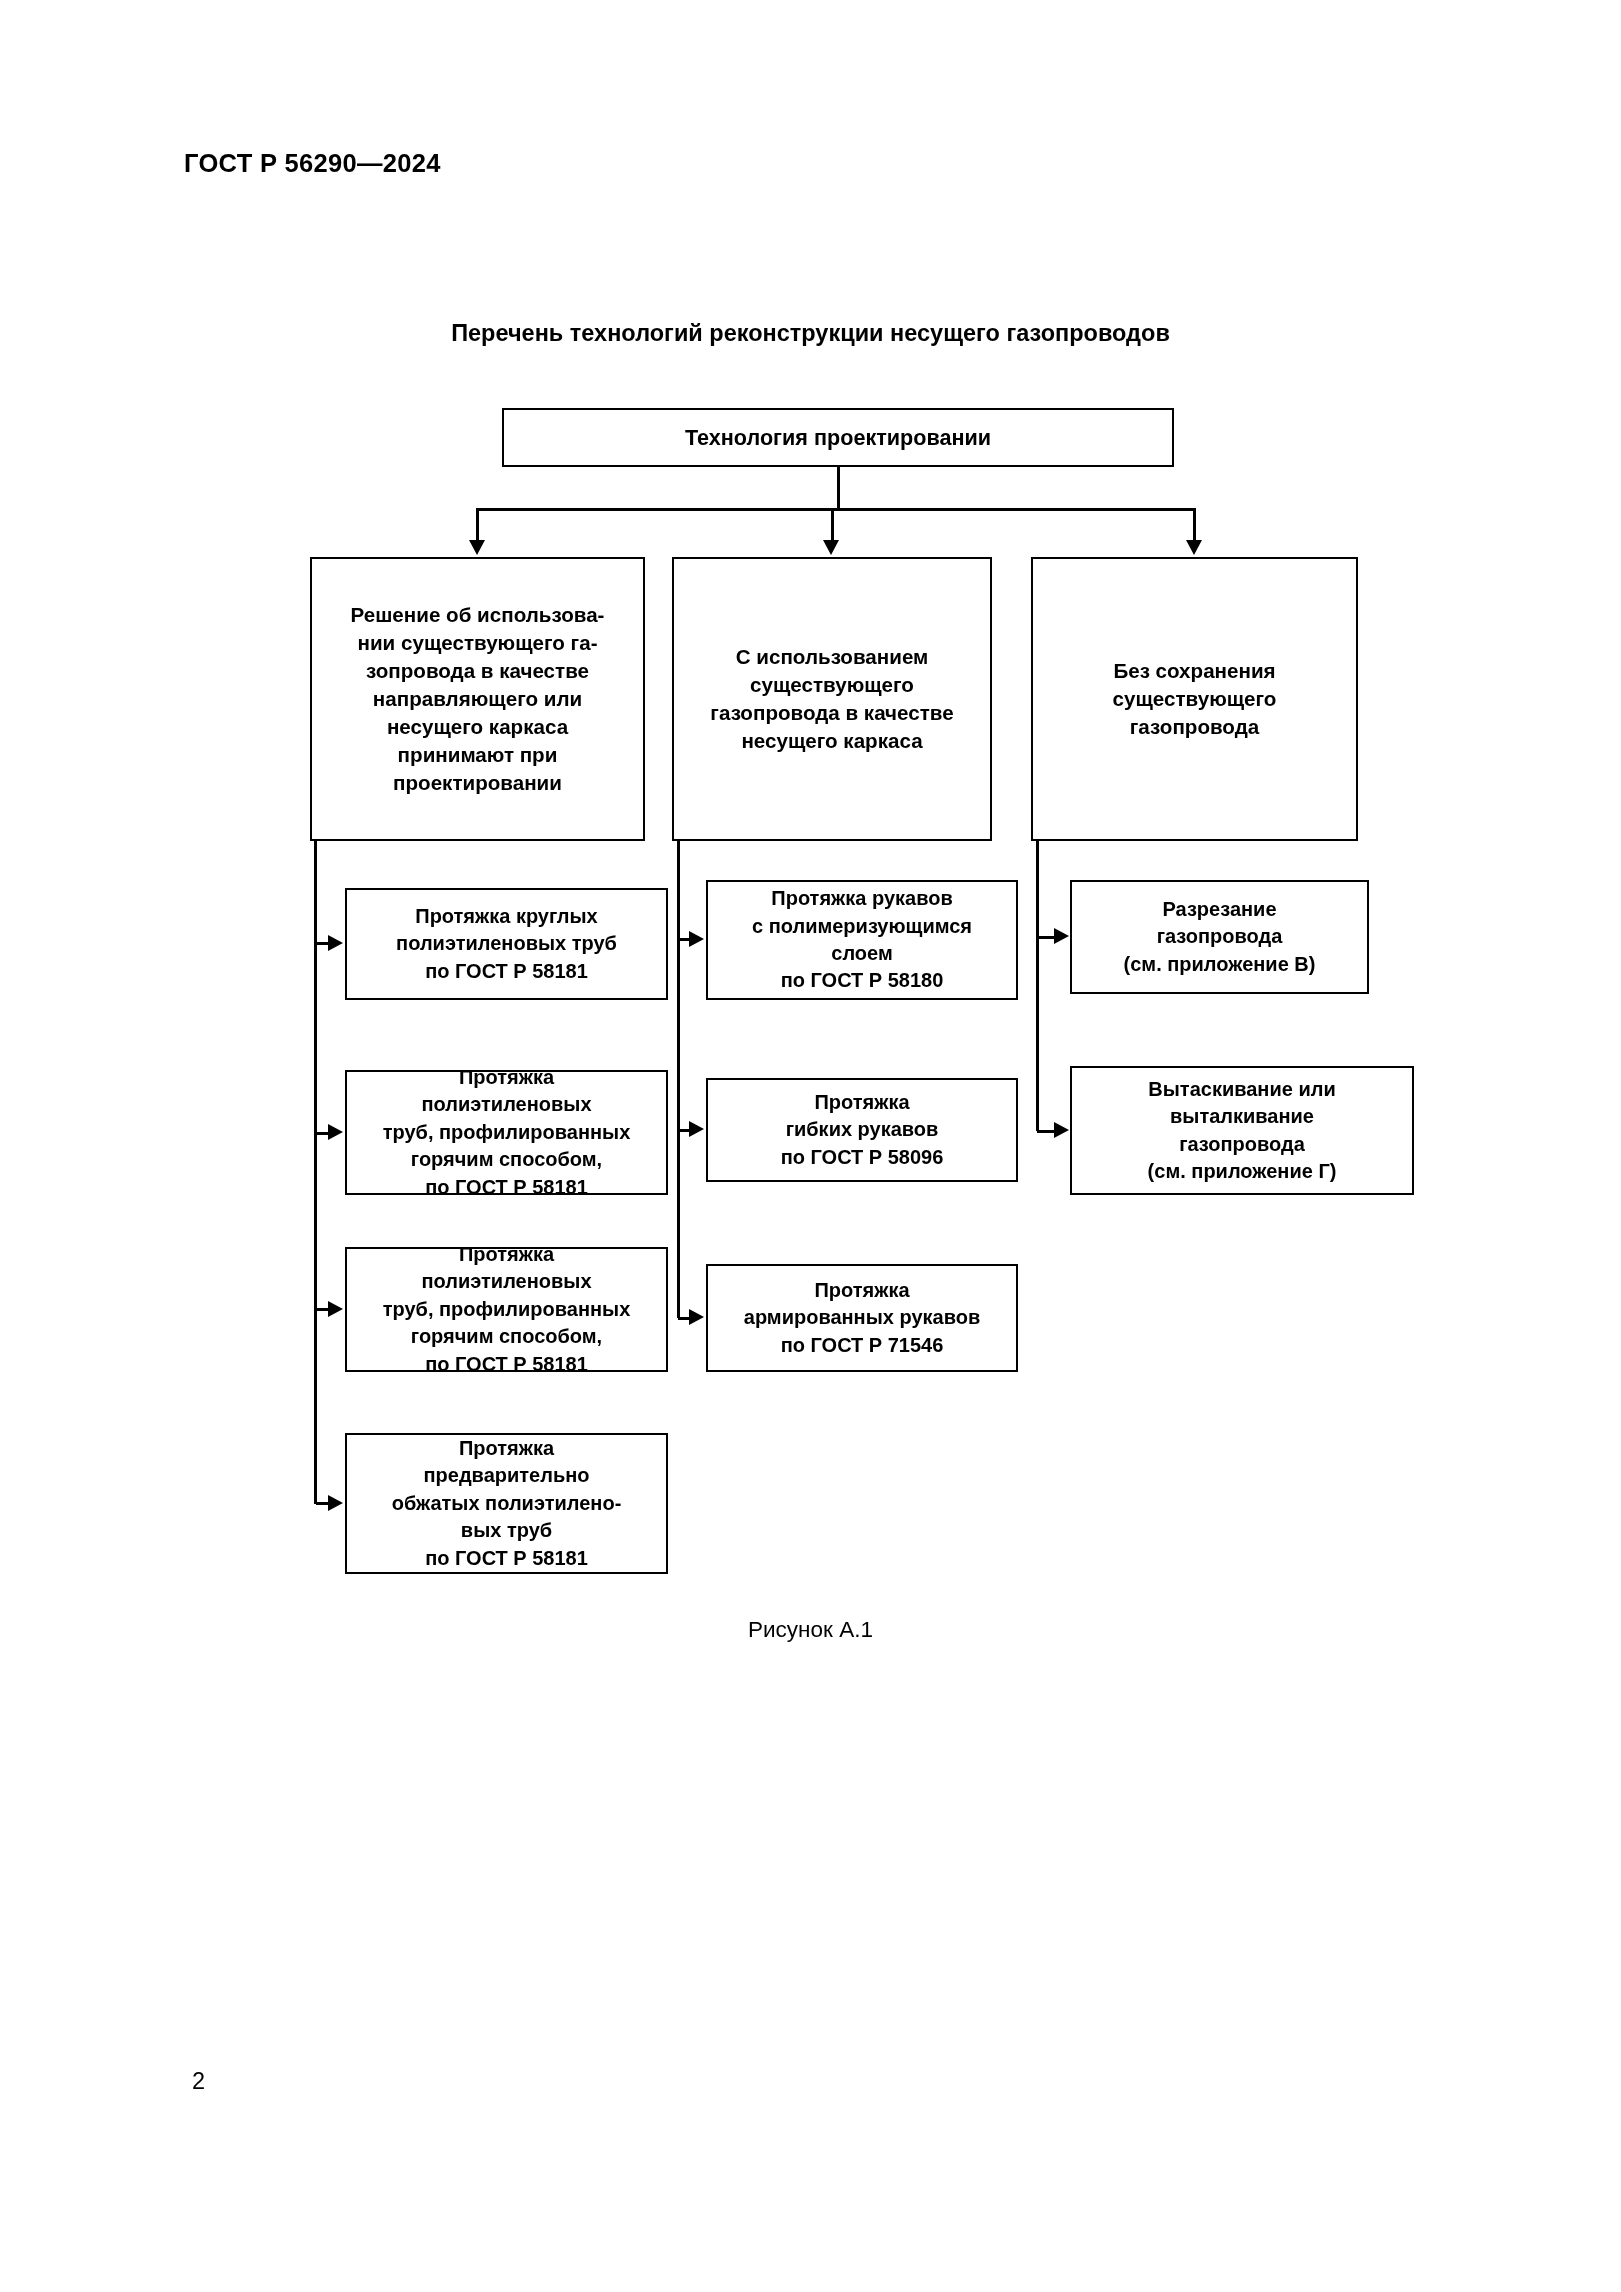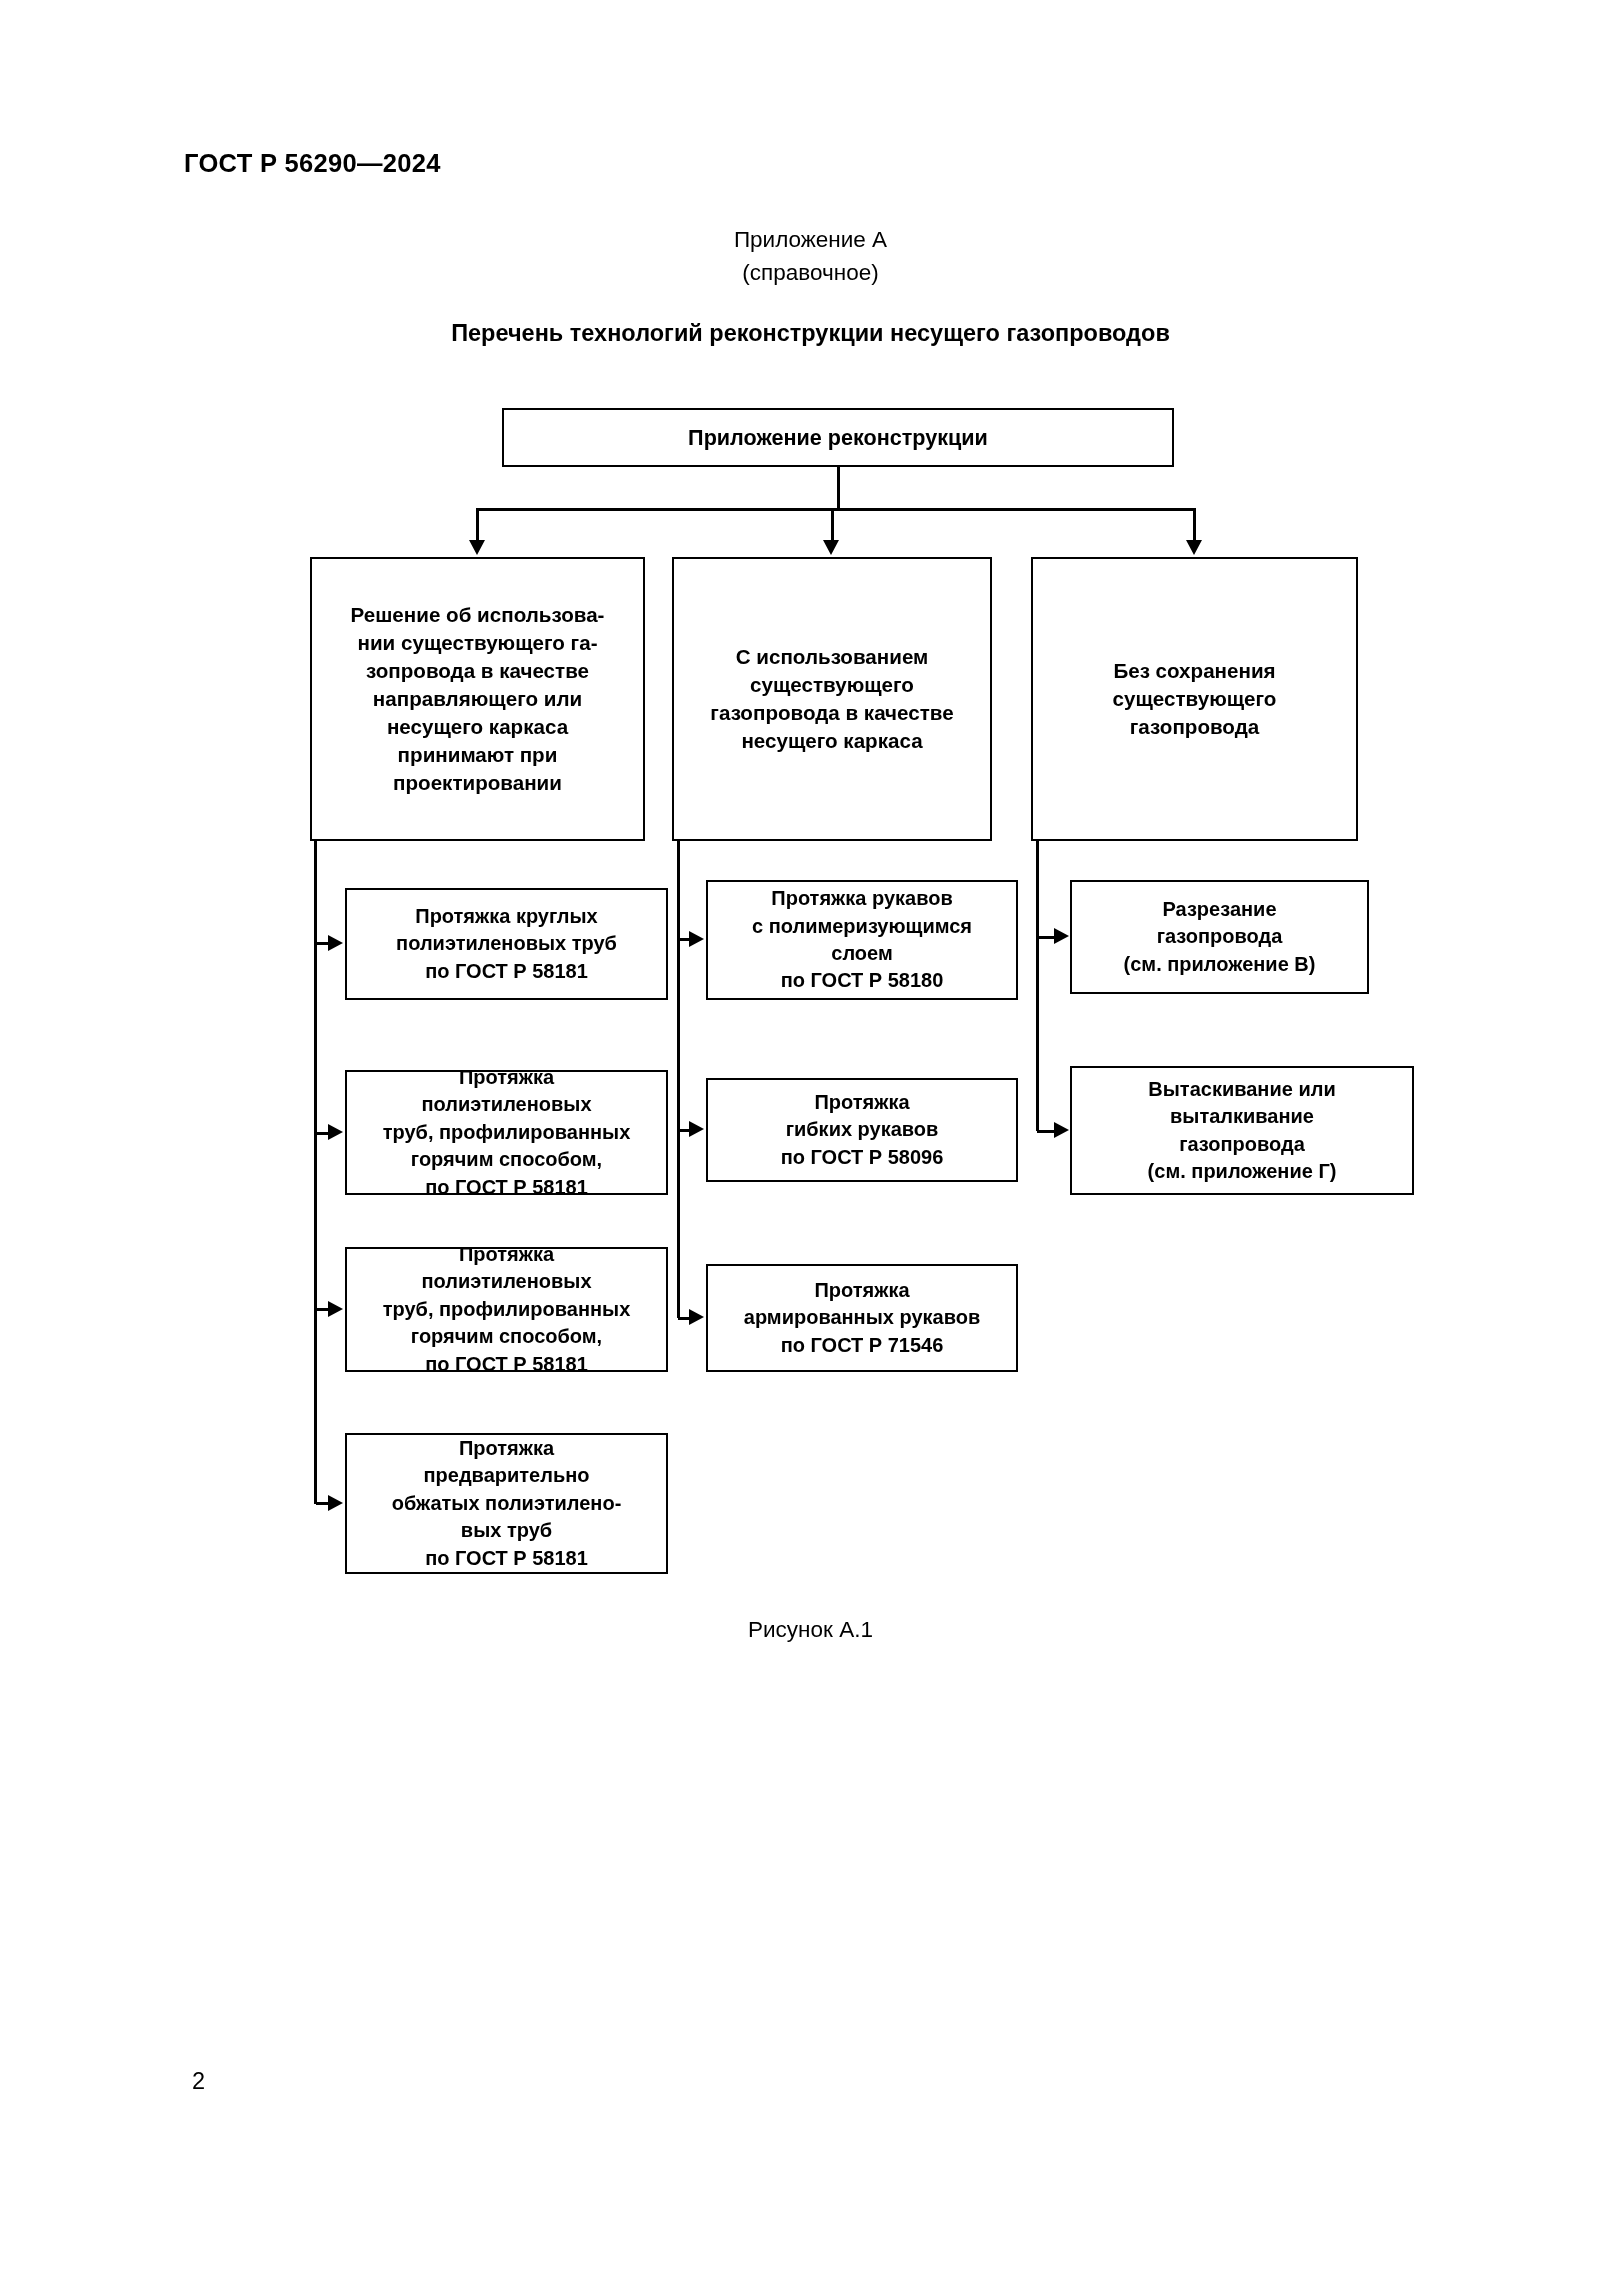--- a/index.html
+++ b/index.html
@@ -134,30 +134,26 @@
     font-size: 23.5px;
   }
 </style>
 </head>
 <body>
 
 <div class="page">
 
   <div class="running-head">ГОСТ Р 56290—2024</div>
 
-  <div class="appendix-block">
-    <div class="appendix-line">Приложение А</div>
-    <div class="appendix-line">(справочное)</div>
-  </div>
 
   <div class="figure-title">Перечень технологий реконструкции несущего газопроводов</div>
 
   <div class="diagram" id="diagram">
       <div class="node root" style="left:502px;top:408px;width:672px;height:59px;">
-        <span class="txt">Приложение реконструкции</span>
+        <span class="txt">Технология проектировании</span>
       </div>
       <div class="vline" style="left:837px;top:467px;height:41px;"></div>
       <div class="hline" style="left:477px;top:508px;width:717px;"></div>
       <div class="vline" style="left:476px;top:508px;height:33px;"></div>
       <div class="arrow-down" style="left:469px;top:540px;"></div>
       <div class="node branch" style="left:310px;top:557px;width:335px;height:284px;">
         <span class="txt">Решение об использова-<br>нии существующего га-<br>зопровода в качестве<br>направляющего или<br>несущего каркаса<br>принимают при<br>проектировании</span>
       </div>
       <div class="vline" style="left:314px;top:841px;height:663px;"></div>
       <div class="hline" style="left:316px;top:942px;width:13.7px;"></div>

